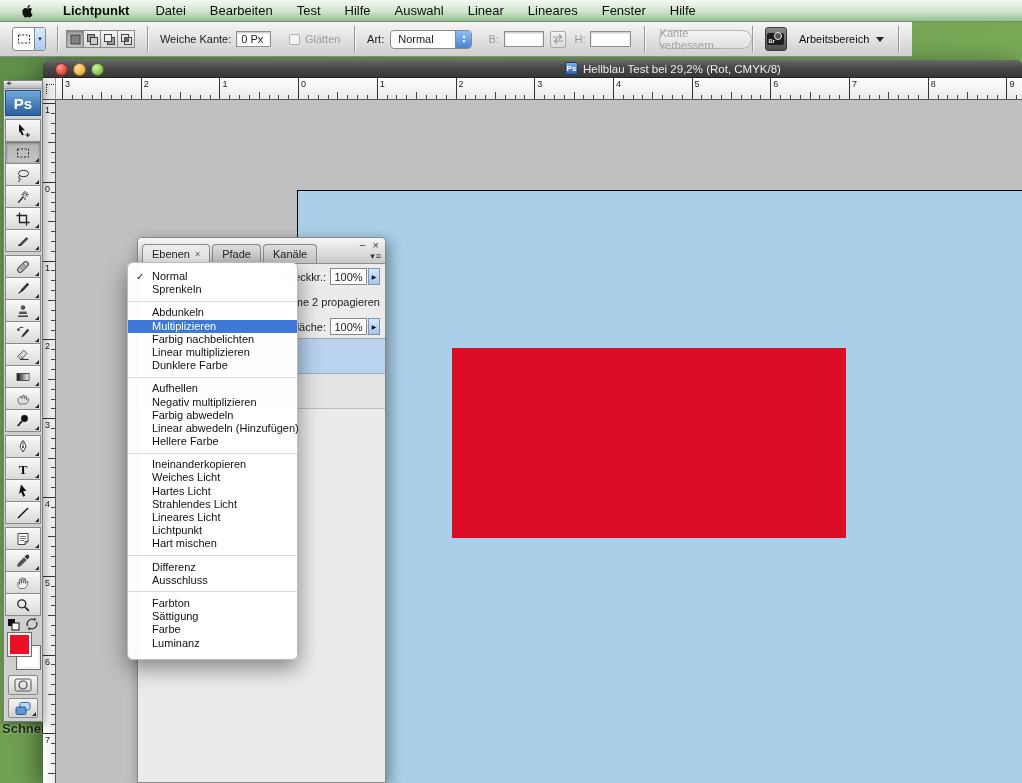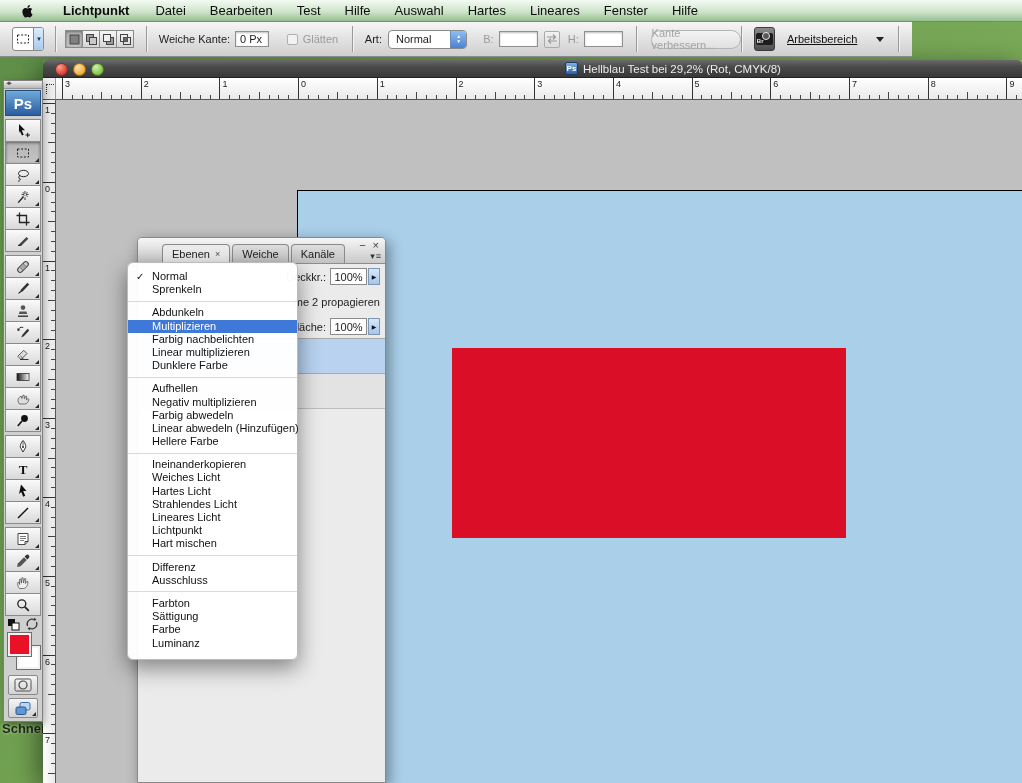--- a/index.html
+++ b/index.html
@@ -59,21 +59,21 @@
   .chk-box { width:11px; height:11px; border:1px solid #b0b0b0; border-radius:2px; background:#f2f2f2; }
   .style-dd { margin-left:6px; width:114px; height:19px; border:1px solid #8a8a8a; border-radius:4px; background:#fff; display:flex; align-items:center; overflow:hidden; }
   .style-dd .val { flex:1; padding-left:7px; }
   .style-stepper { width:16px; height:100%; background:linear-gradient(#8fbcf2,#4a82d4); border-left:1px solid #6d8db8; display:flex; flex-direction:column; align-items:center; justify-content:center; color:#fff; font-size:5px; line-height:5px; }
   .swap-btn { margin-left:6px; width:22px; height:17px; border:1px solid #aaa; border-radius:2px; background:linear-gradient(#f2f2f2,#dcdcdc); display:flex; align-items:center; justify-content:center; }
   .refine-pill { margin-left:14px; width:130px; height:19px; border:1px solid #b5b5b5; border-radius:10px; background:linear-gradient(#f4f4f4,#e0e0e0); color:#a3a3a3; display:flex; align-items:center; justify-content:center; }
   .ob-spacer { flex:1; }
   .bridge-btn { width:30px; height:24px; border:1px solid #3c3c3c; border-radius:3px; background:linear-gradient(#8a8a8a,#4f4f4f); display:flex; align-items:center; justify-content:center; position:relative; }
   .br-chip { width:17px; height:12px; background:#1d1d1d; border-radius:2px; color:#eee; font-size:6px; font-weight:bold; display:flex; align-items:flex-end; justify-content:flex-start; padding:1px; }
   .br-lens { position:absolute; right:4px; top:4px; width:8px; height:8px; border:1.5px solid #e8e8e8; border-radius:50%; background:rgba(255,255,255,.25); }
-  .workspace { margin-left:12px; margin-right:14px; display:flex; align-items:center; gap:19px; font-size:11px; color:#111;text-decoration:underline; }
+  .workspace { margin-left:12px; margin-right:14px; display:flex; align-items:center; gap:7px; font-size:11px; color:#111; }
   .caret-down { width:0; height:0; border-left:4px solid transparent; border-right:4px solid transparent; border-top:5px solid #222; }
 
   
   .toolbar { position:absolute; left:3px; top:80px; width:40px; z-index:30; background:#cfcfcf; border:1px solid #7f7f7f; box-shadow:2px 3px 8px rgba(0,0,0,.35); }
   .grip { height:8px; background:linear-gradient(#f0f0f0,#b8b8b8); border-bottom:1px solid #979797; position:relative; }
   .grip span { position:absolute; left:2px; top:-2px; font-size:7px; color:#555; letter-spacing:-1px; }
   .ps-logo { height:26px; margin:1px; background:linear-gradient(#70a9d9,#2a5d9e); border:1px solid #23507f; color:#fff; font-weight:bold; font-size:15px; display:flex; align-items:center; justify-content:center; }
   .tools-col { padding:2px 1px 0 1px; }
   .tool { width:36px; height:23px; margin:0 auto -1px auto; background:linear-gradient(#fafafa,#d9d9d9); border:1px solid #8a8a8a; display:flex; align-items:center; justify-content:center; position:relative; }
   .tool.selected { background:linear-gradient(#b5b5b5,#c4c4c4); box-shadow:inset 0 1px 3px rgba(0,0,0,.45); }
@@ -82,21 +82,21 @@
   .swap-row { height:15px; position:relative; margin-top:2px; }
   .swatch-area { position:relative; height:40px; }
   .swatch { position:absolute; width:23px; height:23px; border:2px solid #f2f2f2; outline:1px solid #6e6e6e; }
   .swatch.bg { left:13px; top:14px; background:#ffffff; }
   .swatch.fg { left:4px; top:1px; background:#ea1126; z-index:2; }
   .tb-btn { width:30px; height:20px; margin:3px auto; background:linear-gradient(#f5f5f5,#d2d2d2); border:1px solid #8a8a8a; border-radius:2px; display:flex; align-items:center; justify-content:center; position:relative; }
   .tb-btn .flyout { position:absolute; right:1px; bottom:1px; width:0; height:0; border-left:4px solid transparent; border-bottom:4px solid #2b2b2b; }
 
   
   .layers-panel { position:absolute; left:137px; top:237px; width:249px; height:546px; z-index:20; background:#ebebeb; border:1px solid #888; border-radius:5px 5px 0 0; box-shadow:3px 4px 14px rgba(0,0,0,.4); overflow:hidden; }
-  .panel-header { height:26px; background:linear-gradient(#f6f6f6,#c9c9c9); border-bottom:1px solid #8e8e8e; position:relative; display:flex; align-items:flex-end; padding-left:24px; }
+  .panel-header { height:26px; background:linear-gradient(#f6f6f6,#c9c9c9); border-bottom:1px solid #8e8e8e; position:relative; display:flex; align-items:flex-end; padding-left:4px; }
   .tab { height:19px; padding:0 9px; border:1px solid #8a8a8a; border-bottom:none; border-radius:4px 4px 0 0; background:linear-gradient(#dedede,#c2c2c2); font-size:11px; color:#222; display:flex; align-items:center; gap:5px; margin-right:2px; }
   .tab.active { background:#ececec; }
   .tab-close { font-size:9px; color:#555; }
   .win-btns { position:absolute; top:1px; right:6px; font-size:11px; color:#3a3a3a; display:flex; gap:7px; }
   .panel-menu-icon { position:absolute; top:13px; right:3px; font-size:9px; color:#333; letter-spacing:1px; }
   .panel-controls { position:relative; height:75px; border-bottom:1px solid #a8a8a8; font-size:11px; color:#222; }
   .pc-row { position:absolute; right:5px; height:25px; display:flex; align-items:center; gap:4px; }
   .pc-row.r1 { top:0; }
   .pc-row.r2 { top:25px; }
   .pc-row.r3 { top:50px; }
@@ -338,21 +338,21 @@
         <path fill="#111" d="M11.6 8.6c0-1.7 1.4-2.5 1.4-2.5-.8-1.1-2-1.3-2.4-1.3-1-.1-2 .6-2.5.6-.5 0-1.3-.6-2.2-.6-1.1 0-2.2.7-2.8 1.7-1.2 2-.3 5.1.8 6.8.6.8 1.2 1.7 2.1 1.7.8 0 1.2-.5 2.2-.5s1.3.5 2.2.5c.9 0 1.5-.8 2-1.6.7-.9.9-1.8.9-1.9-.1 0-1.7-.7-1.7-2.9zM9.9 3.6c.5-.6.8-1.3.7-2.1-.7 0-1.5.5-2 1-.4.5-.8 1.3-.7 2.1.8.1 1.6-.4 2-1z"></path>
       </svg>
   </span>
   <span id="menubarItems" style="display:flex;">
       <span class="menu-item bold">Lichtpunkt</span>
       <span class="menu-item">Datei</span>
       <span class="menu-item">Bearbeiten</span>
       <span class="menu-item">Test</span>
       <span class="menu-item">Hilfe</span>
       <span class="menu-item">Auswahl</span>
-      <span class="menu-item">Hartes</span>
+      <span class="menu-item">Linear</span>
       <span class="menu-item">Lineares</span>
       <span class="menu-item">Fenster</span>
       <span class="menu-item">Hilfe</span>
     </span>
 </div>
 
 <div class="optionsbar">
   <div class="preset-box">
     <span class="preset-icon">
       <svg viewBox="0 0 16 16" width="16" height="16">
@@ -626,21 +626,21 @@
 </div>
 
 <div class="layers-panel">
   <div class="panel-header">
     <span id="panelTabs" style="display:flex;">
         <span class="tab active">
           <span>Ebenen</span>
           <span class="tab-close">×</span>
         </span>
         <span class="tab">
-          <span>Weiche</span>
+          <span>Pfade</span>
         </span>
         <span class="tab">
           <span>Kanäle</span>
         </span>
       </span>
     <span class="win-btns">
       <span>−</span>
       <span>×</span>
     </span>
     <span class="panel-menu-icon">▾≡</span>

